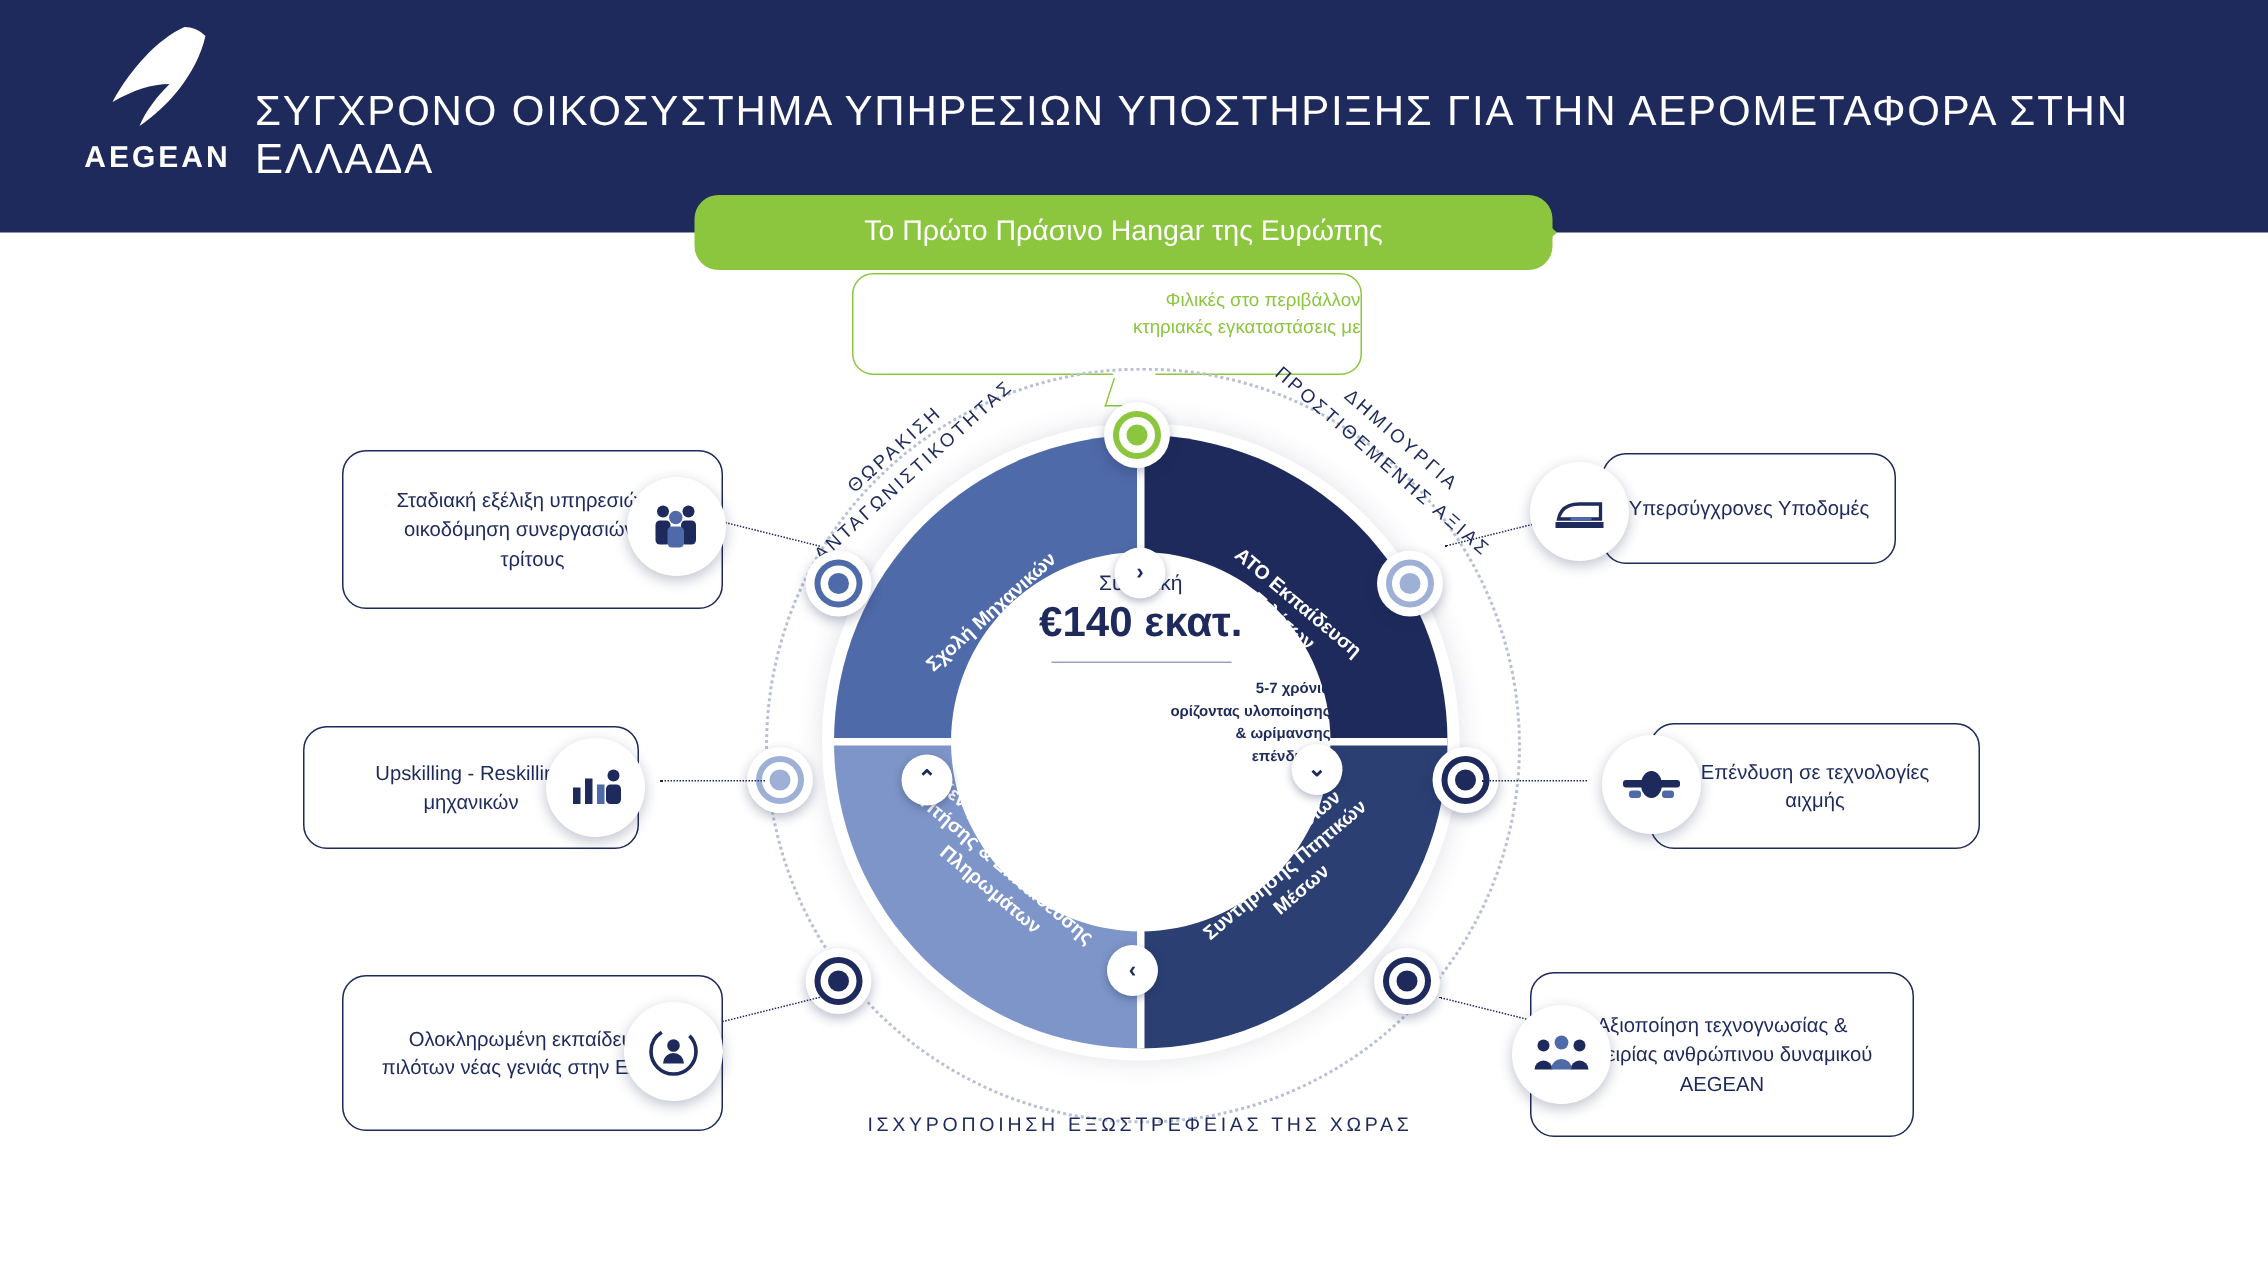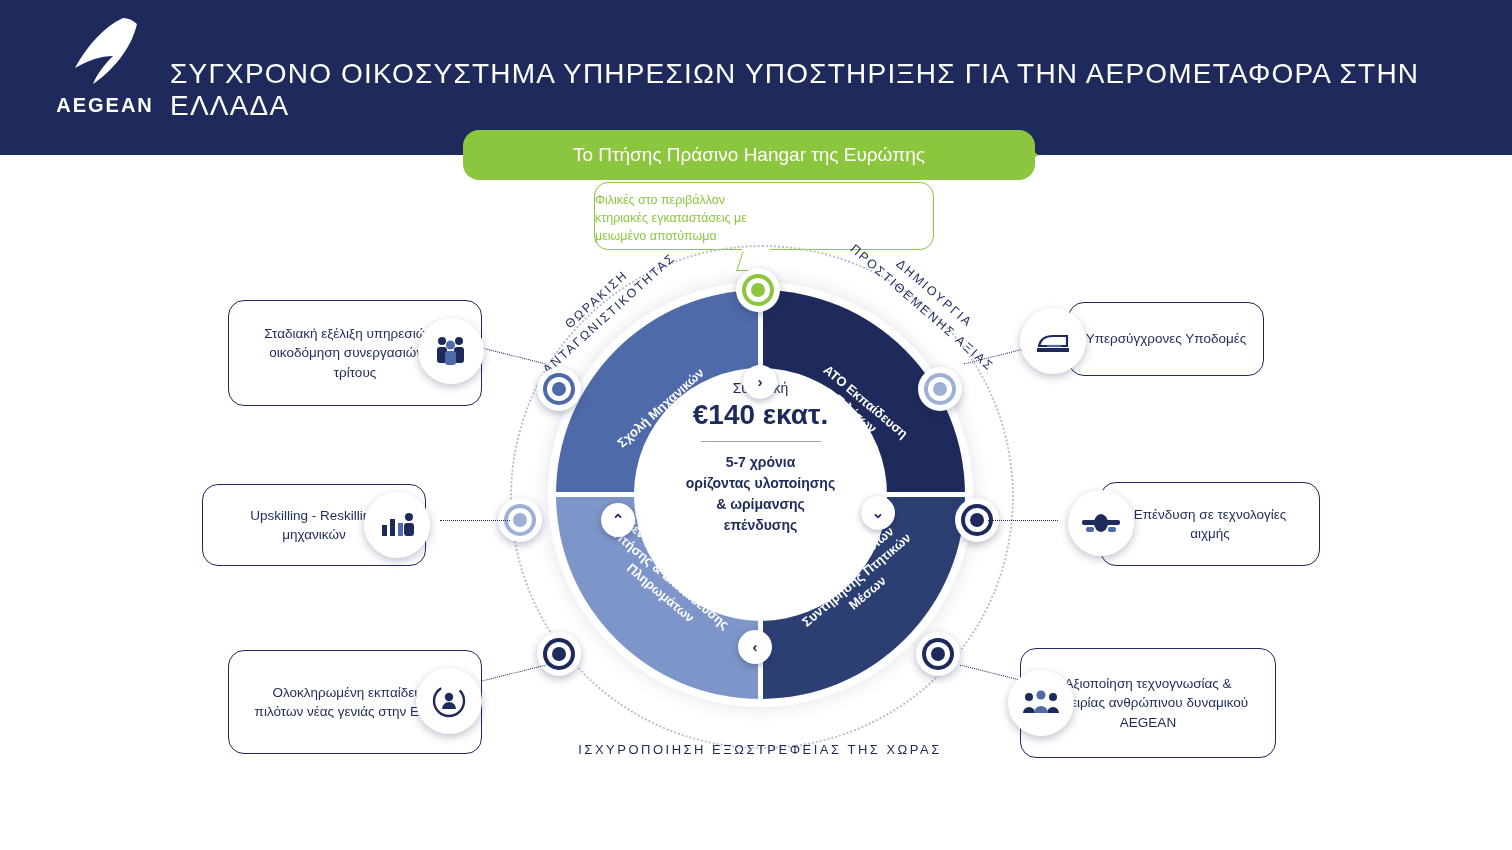--- a/index.html
+++ b/index.html
@@ -35,23 +35,23 @@
     background:#8cc63f;border-radius:16px 16px 16px 16px;
     color:#ffffff;font-size:19px;text-align:center;line-height:50px;
   }
   .banner-notch{
     position:absolute;left:1010px;top:130px;width:28px;height:50px;
     background:#8cc63f;
     clip-path:polygon(0 0,100% 50%,0 100%);
   }
   
   .green-callout{
-    position:absolute;left:594px;top:182px;width:340px;height:68px;
+    position:absolute;left:568px;top:182px;width:340px;height:68px;
     border:1.6px solid #8cc63f;border-radius:14px;
-    color:#8cc63f;font-size:12.5px;text-align:left;line-height:1.45;
+    color:#8cc63f;font-size:12.5px;text-align:right;line-height:1.45;
     padding-top:8px;box-sizing:border-box;background:#fff;
   }
   .green-callout-tail{
     position:absolute;left:740px;top:248px;width:26px;height:22px;
     background:#fff;border-left:1.6px solid #8cc63f;border-bottom:1.6px solid #8cc63f;
     transform:skewX(-18deg);
   }
   .green-cover{
     position:absolute;left:742px;top:246px;width:24px;height:6px;background:#fff;
   }
@@ -87,21 +87,21 @@
     background:#ffffff;
   }
   .center-text{
     position:absolute;left:634px;top:380px;width:253px;text-align:center;
     color:#1d2a5b;
   }
   .ct-l1{font-size:14px;}
   .ct-l2{font-size:18px;font-weight:bold;margin-top:1px;}
   .ct-l3{font-size:28px;font-weight:bold;margin-top:3px;}
   .ct-rule{width:120px;height:1px;background:#9aa4c2;margin:10px auto;}
-  .ct-l4{font-size:14px;font-weight:bold;line-height:1.5;}
+  .ct-l4{font-size:10px;font-weight:bold;line-height:1.5;text-align:right;}
   
   .qlabel{position:absolute;color:#ffffff;font-size:13px;font-weight:600;text-align:center;line-height:1.25;}
   .q-tl{left:596px;top:400px;width:130px;transform:rotate(-42deg);}
   .q-tr{left:790px;top:392px;width:140px;transform:rotate(40deg);}
   .q-bl{left:596px;top:556px;width:150px;transform:rotate(40deg);}
   .q-br{left:782px;top:556px;width:150px;transform:rotate(-40deg);}
   
   .chip{
     position:absolute;width:34px;height:34px;border-radius:50%;
     background:#ffffff;box-shadow:0 2px 6px rgba(30,40,80,.35);
@@ -147,27 +147,26 @@
   <div class="logo">
     <svg class="logo-mark" viewBox="0 0 80 72">
       <path d="M58 2 C40 10 22 30 10 52 C24 44 36 40 48 40 C40 48 32 58 28 68 C46 56 66 34 72 8 C68 4 63 2 58 2 Z" fill="#ffffff"></path>
       <path d="M20 58 C26 50 34 44 44 42 C34 50 26 58 20 66 Z" fill="#1d2a5b"></path>
     </svg>
     <div class="logo-text">AEGEAN</div>
   </div>
   <div class="header-title">ΣΥΓΧΡΟΝΟ ΟΙΚΟΣΥΣΤΗΜΑ ΥΠΗΡΕΣΙΩΝ ΥΠΟΣΤΗΡΙΞΗΣ ΓΙΑ ΤΗΝ ΑΕΡΟΜΕΤΑΦΟΡΑ ΣΤΗΝ ΕΛΛΑΔΑ</div>
 </div>
 
-<div class="banner">Το Πτήσης Πράσινο Hangar της Ευρώπης</div>
+<div class="banner">Το Πρώτο Πράσινο Hangar της Ευρώπης</div>
 <div class="banner-notch"></div>
 
 <div class="green-callout">
   <div>Φιλικές στο περιβάλλον</div>
   <div>κτηριακές εγκαταστάσεις με</div>
-  <div>μειωμένο αποτύπωμα</div>
 </div>
 <div class="green-callout-tail"></div>
 <div class="green-cover"></div>
 
 <div class="dotted-ring"></div>
 <div class="outer-circle"></div>
 <div class="donut"></div>
 <div class="donut-gap-v"></div>
 <div class="donut-gap-h"></div>
 <div class="inner-white"></div>

